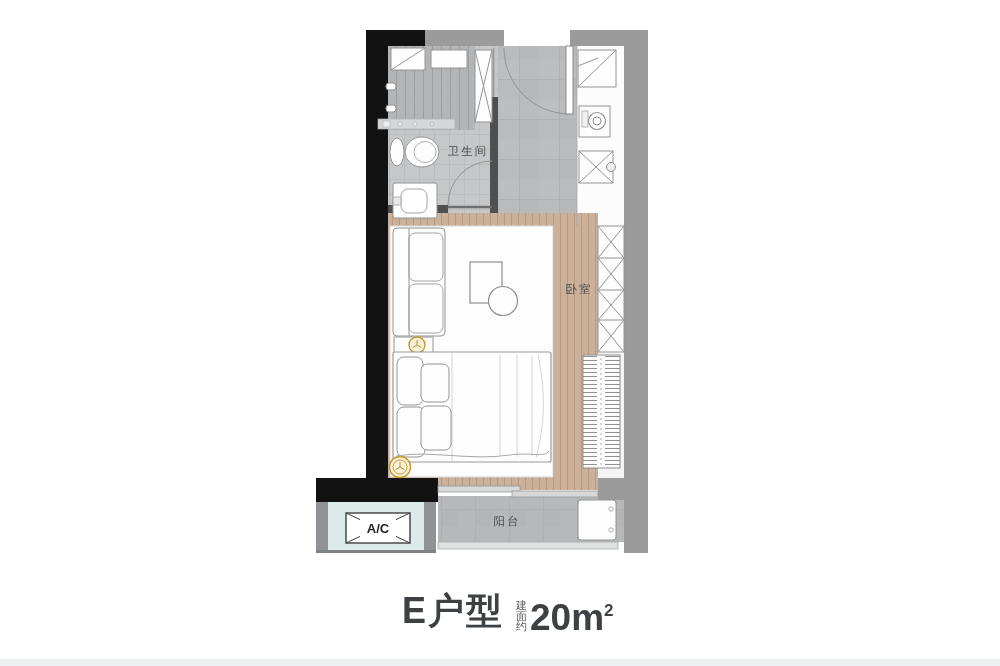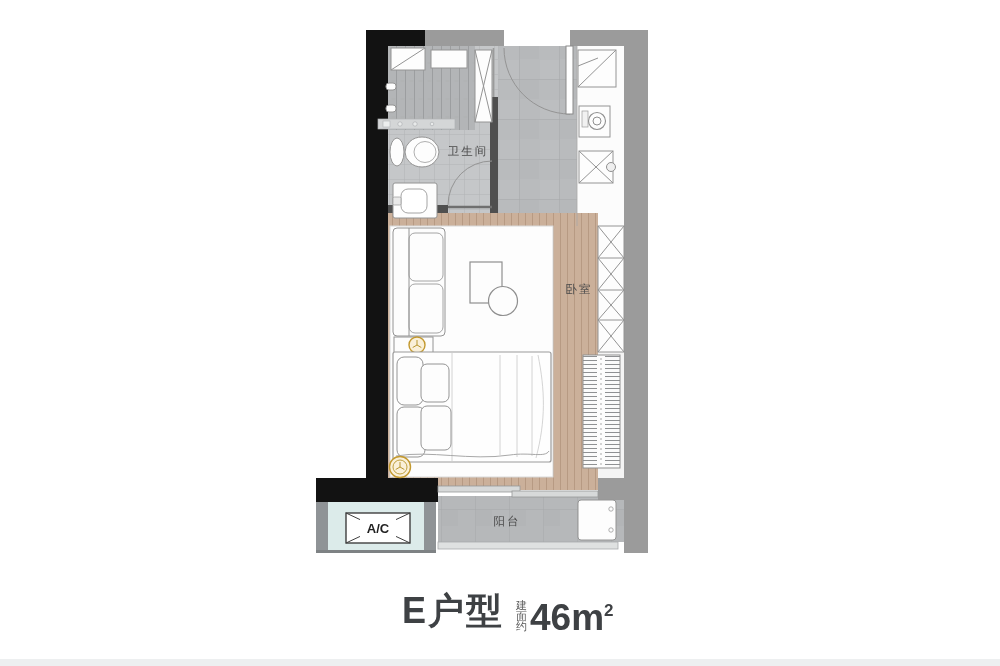--- a/index.html
+++ b/index.html
@@ -179,17 +179,17 @@
   </g>
 
   <text x="468" y="155" text-anchor="middle" class="lbl">卫生间</text>
   <text x="579" y="293" text-anchor="middle" class="lbl">卧室</text>
   <text x="507" y="525" text-anchor="middle" class="lbl">阳台</text>
 </svg>
 
   <div class="title-wrap">
     <div class="t-name">E户型</div>
     <div class="t-prefix">建面约</div>
-    <div class="t-num"><span>46</span><span>m</span><sup>2</sup></div>
+    <div class="t-num"><span>20</span><span>m</span><sup>2</sup></div>
   </div>
 
   <div class="bottom-strip"></div>
 </div>
 
 </body></html>

